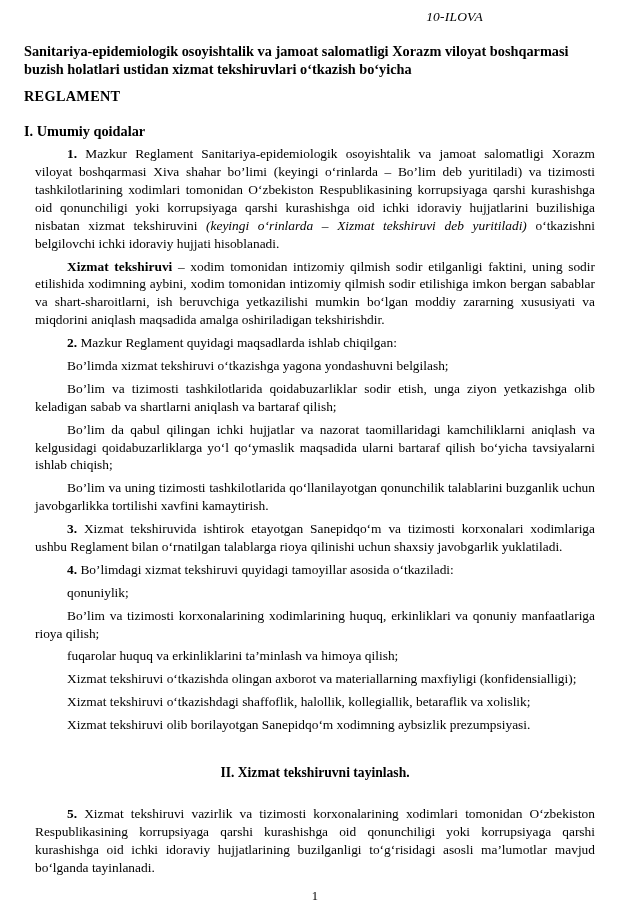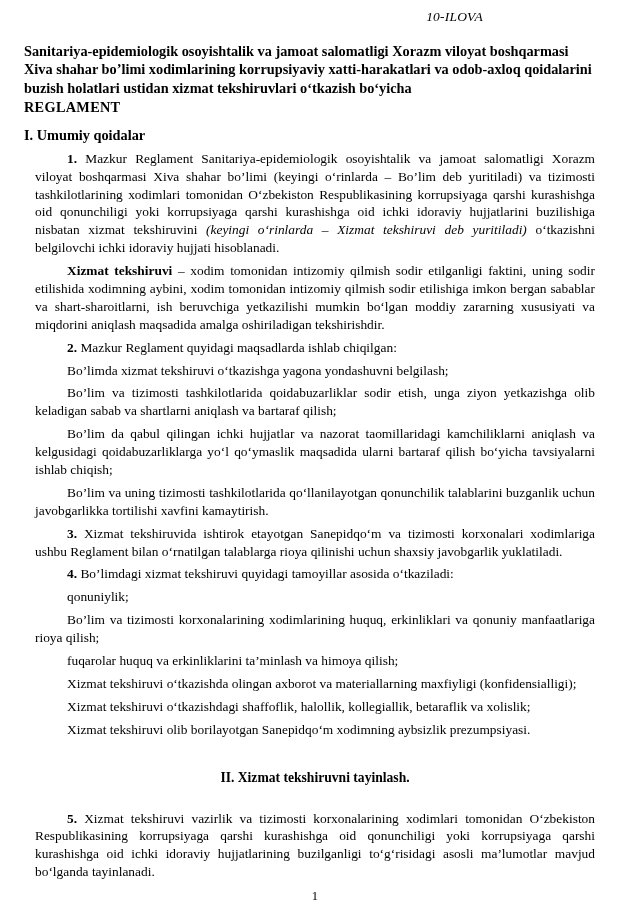--- a/index.html
+++ b/index.html
@@ -32,26 +32,26 @@
   .title-block {
     margin-top: 16px;
     font-weight: bold;
     font-size: 14.3px;
     line-height: 1.30;
     padding: 0 24px;
   }
   .title-line { display: block; }
   .title-reglament {
     display: block;
-    margin-top: 0px;
+    margin-top: 8px;
     letter-spacing: 0.3px;
   }
   .title-section {
     display: block;
-    margin-top: 10px;
+    margin-top: 16px;
   }
   .body-area {
     margin: 0 auto;
     padding: 0 30px 0 30px;
     box-sizing: border-box;
     width: 630px;
   }
   p.para {
     margin: 5px;
     text-align: justify;
@@ -86,21 +86,20 @@
 </style>
 </head>
 <body>
 
 <div class="page">
 
   <div class="doc-header">10-ILOVA</div>
 
   <div class="title-block">
     <span class="title-line">Sanitariya-epidemiologik osoyishtalik va jamoat salomatligi Xorazm viloyat boshqarmasi</span>
-    <span class="title-line">Xiva shahar  bo’limi xodimlarining korrupsiyaviy xatti-harakatlari va odob-axloq qoidalarini</span>
     <span class="title-line">buzish holatlari  ustidan xizmat tekshiruvlari o‘tkazish bo‘yicha</span>
     <span class="title-reglament">REGLAMENT</span>
     <span class="title-section">I. Umumiy qoidalar</span>
   </div>
 
   <div class="body-area">
 
     <p class="para first-para-top"><span class="num">1.</span><span> Mazkur Reglament Sanitariya-epidemiologik osoyishtalik va jamoat salomatligi Xorazm viloyat boshqarmasi Xiva shahar  bo’limi (keyingi o‘rinlarda – Bo’lim deb yuritiladi) va tizimosti tashkilotlarining xodimlari tomonidan O‘zbekiston Respublikasining korrupsiyaga qarshi kurashishga oid qonunchiligi yoki korrupsiyaga qarshi kurashishga oid ichki idoraviy hujjatlarini buzilishiga nisbatan xizmat tekshiruvini </span><span class="i">(keyingi o‘rinlarda – Xizmat tekshiruvi deb yuritiladi)</span><span> o‘tkazishni belgilovchi ichki idoraviy hujjati hisoblanadi.</span></p>
 
     <p class="para"><span class="b">Xizmat tekshiruvi</span><span> – xodim tomonidan intizomiy qilmish sodir etilganligi faktini, uning sodir etilishida xodimning aybini, xodim tomonidan intizomiy qilmish sodir etilishiga imkon bergan sabablar va shart-sharoitlarni, ish beruvchiga yetkazilishi mumkin bo‘lgan moddiy zararning xususiyati va miqdorini aniqlash maqsadida amalga oshiriladigan tekshirishdir.</span></p>

